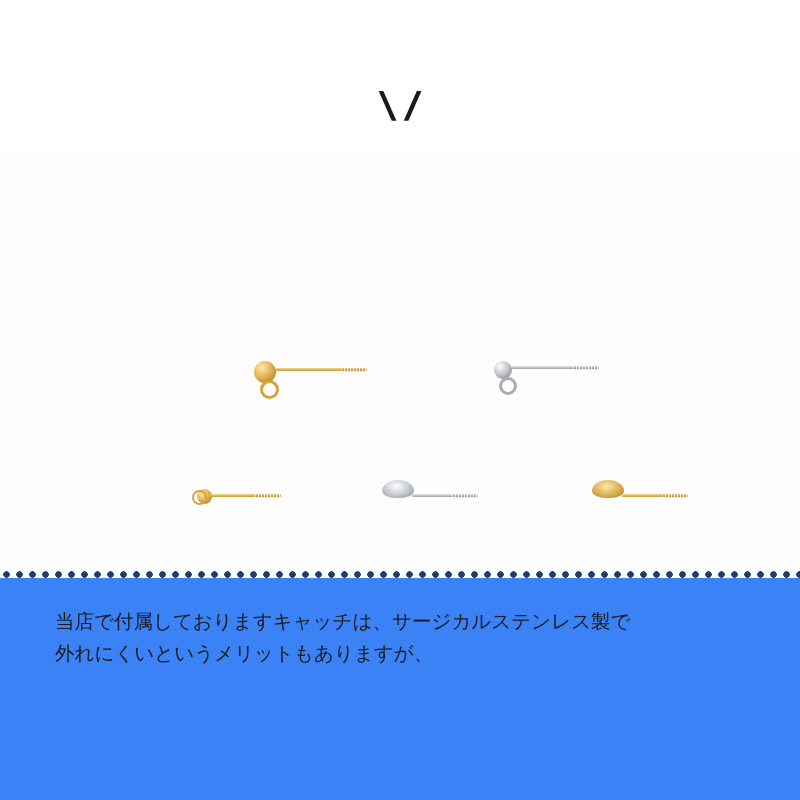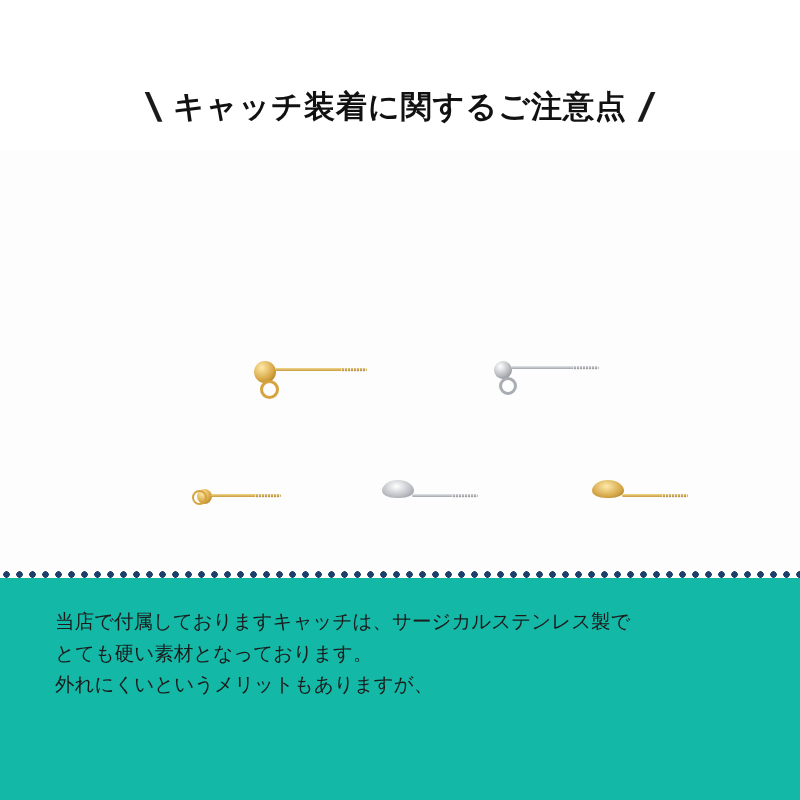--- a/index.html
+++ b/index.html
@@ -136,40 +136,39 @@
     background-repeat: repeat-x;
   }
 
   
   .note {
     position: absolute;
     top: 578px;
     left: 0;
     width: 800px;
     height: 222px;
-    background: #14b8a6;
+    background: #3b82f6;
     box-sizing: border-box;
     padding: 28px 50px 0 55px;
   }
   .note-line {
     font-family: "DejaVu Sans", "Liberation Sans", sans-serif;
     font-size: 19.5px;
     color: #1b1b1b;
     line-height: 1.62;
     white-space: nowrap;
   }
 </style>
 </head>
 <body>
 
 <div class="page">
 
   <div class="title-wrap">
     <span class="title-slash slash-left">\</span>
-    <span class="title-text">キャッチ装着に関するご注意点</span>
     <span class="title-slash slash-right">/</span>
   </div>
 
   <div class="photo-area">
 
     <div class="part" style="left:248px; top:205px;">
       <div class="ball" style="left:6px; top:6px; width:22px; height:22px; background:radial-gradient(circle at 35% 30%, #ffe9a8, #d5a33f 60%, #8d6a1d);"></div>
       <div class="ring" style="left:12px; top:25px; width:13px; height:13px; border:3px solid #d5a33f;"></div>
       <div class="post" style="left:27px; top:13px; width:92px; background:linear-gradient(180deg,#f2d88f,#c79b3c);"></div>
     </div>
@@ -227,17 +226,16 @@
       <div class="catch" style="left:68px; top:139px; width:30px; height:30px; background:radial-gradient(circle at 40% 30%, #ffffff, #b0b5ba 70%, #74797f); box-shadow:inset 0 0 0 1px rgba(0,0,0,0.08);"></div>
       <div class="catch" style="left:68px; top:160px; width:30px; height:30px; background:radial-gradient(circle at 40% 30%, #ffffff, #b0b5ba 70%, #74797f); box-shadow:inset 0 0 0 1px rgba(0,0,0,0.08);"></div>
     </div>
 
   </div>
 
   <div class="divider"></div>
 
   <div class="note">
     <div class="note-line">当店で付属しておりますキャッチは、サージカルステンレス製で</div>
-    <div class="note-line">とても硬い素材となっております。</div>
     <div class="note-line">外れにくいというメリットもありますが、</div>
   </div>
 
 </div>
 
 </body></html>

